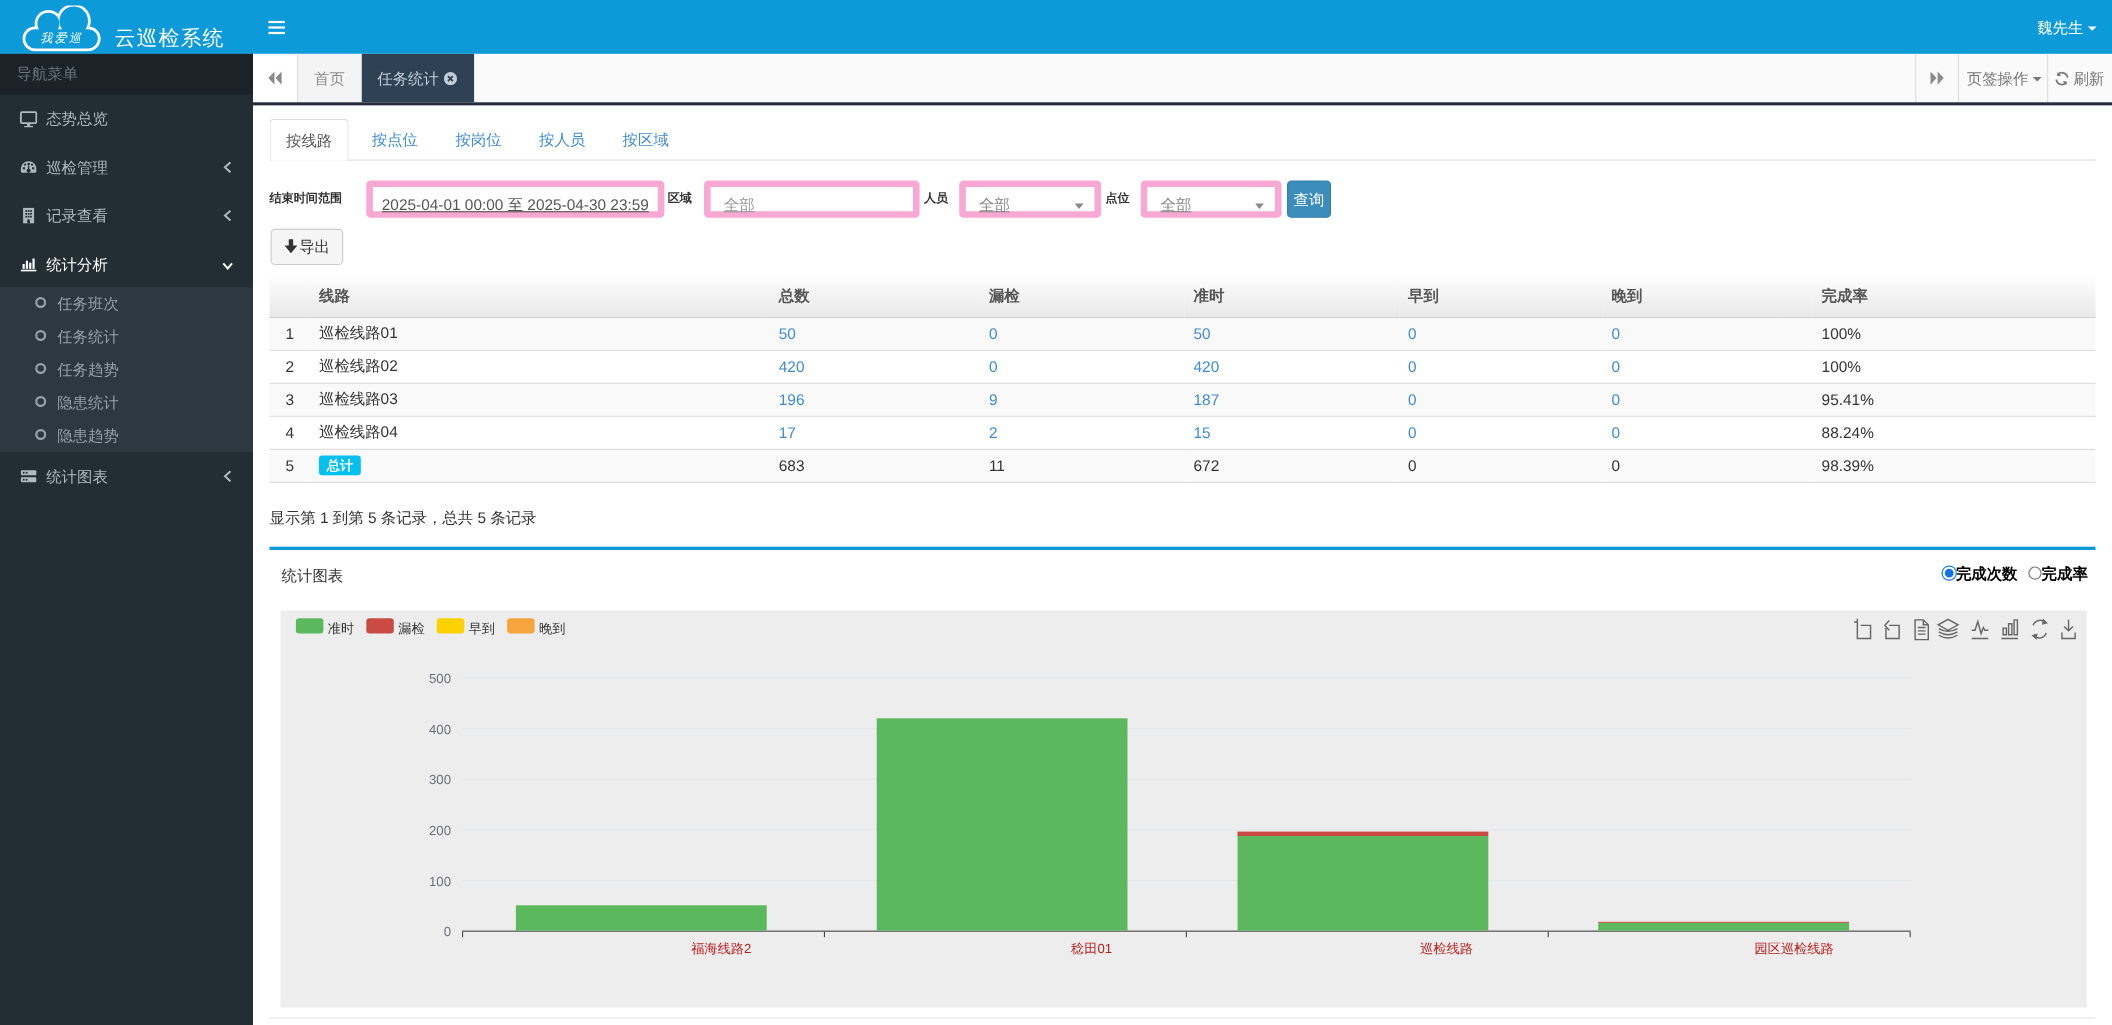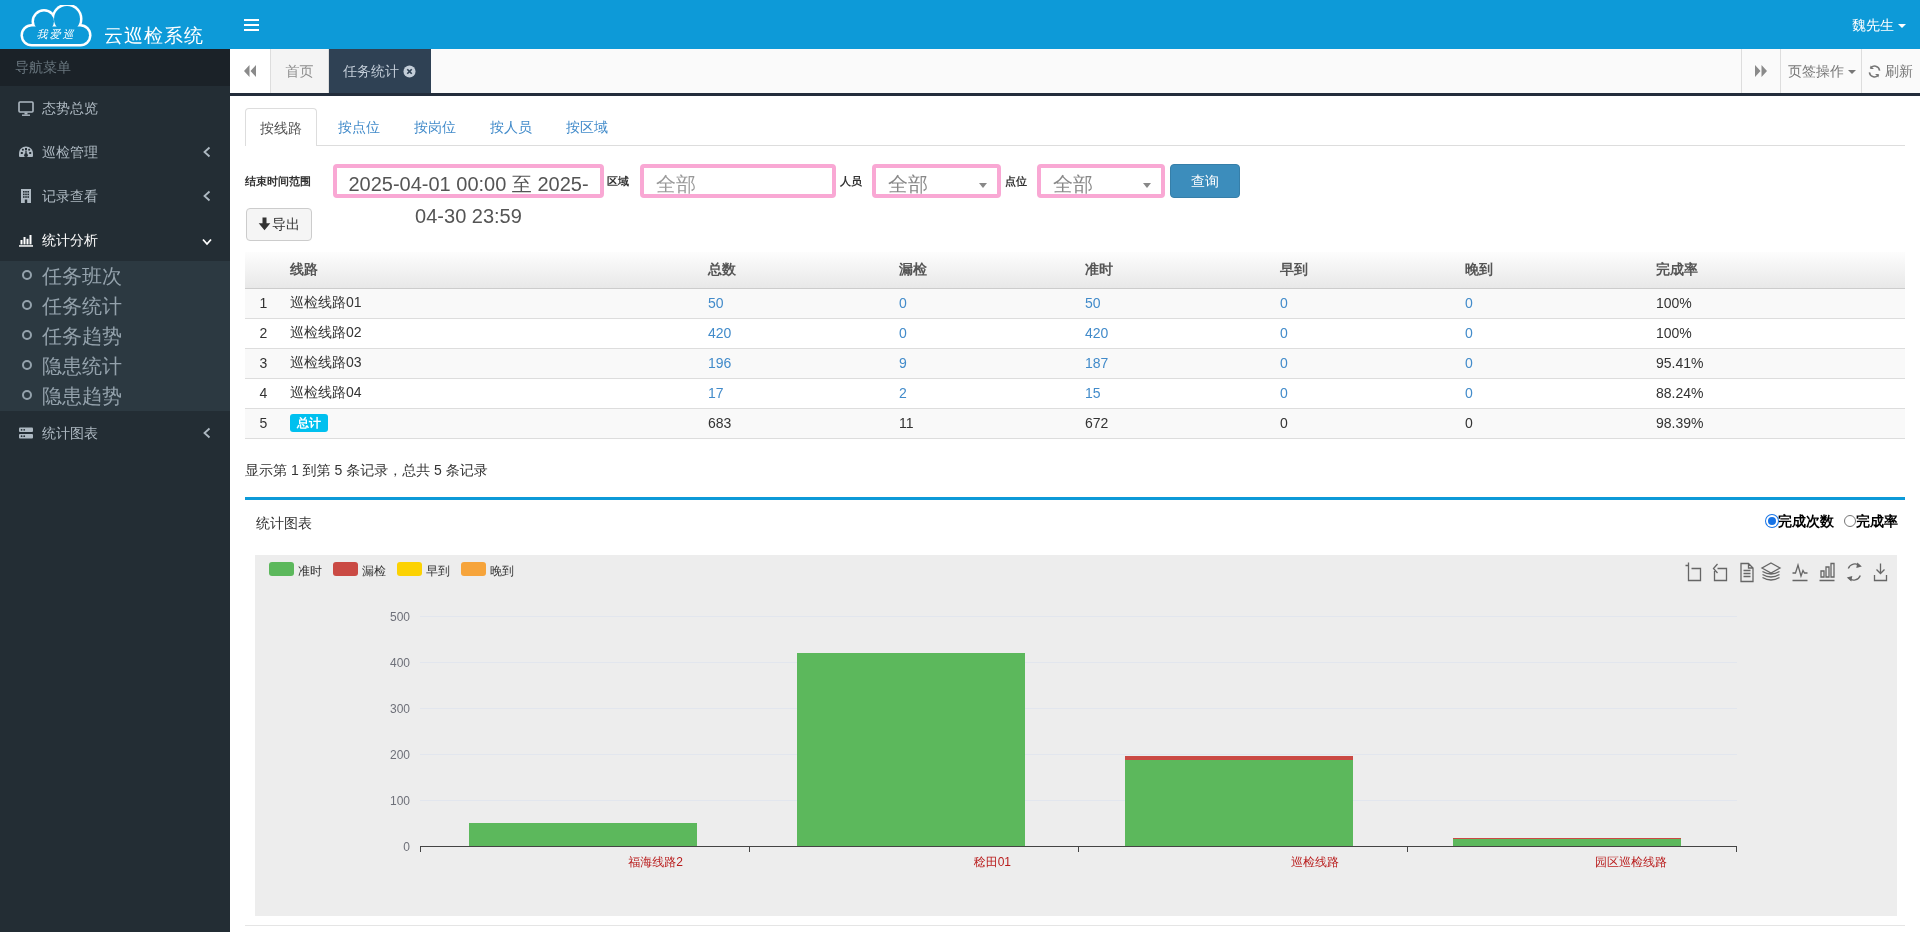--- a/index.html
+++ b/index.html
@@ -17,44 +17,44 @@
 #user .car { display:inline-block; width:0; height:0; border-left:4px solid transparent; border-right:4px solid transparent; border-top:4px solid #fff; vertical-align:middle; margin-left:4px; }
 
 
 #side { position:absolute; left:0; top:49px; width:230px; height:883px; background:#232d34; }
 #side-hd { position:absolute; left:0; top:0; width:230px; height:37px; background:#1b2228; color:#69767e; font-size:14px; line-height:37px; padding-left:15px; }
 .mitem { position:absolute; left:0; width:230px; height:44px; color:#aeb9c2; font-size:14px; }
 .mitem .ico { position:absolute; left:18px; top:50%; margin-top:-8px; width:16px; height:16px; }
 .mitem .txt { position:absolute; left:42px; top:50%; margin-top:-8px; line-height:16px; }
 .mitem .chev { position:absolute; right:18px; top:50%; margin-top:-6px; width:10px; height:12px; }
 #subm { position:absolute; left:0; top:212px; width:230px; height:150px; background:#2c3941; }
-.sitem { position:absolute; left:0; width:230px; height:30px; color:#94a2ac; font-size:20px; }
+.sitem { position:absolute; left:10px; width:230px; height:30px; color:#94a2ac; font-size:14px; }
 .sitem .ring { position:absolute; left:22px; top:9px; width:10px; height:10px; border:2px solid #94a2ac; border-radius:50%; }
 .sitem .txt { position:absolute; left:42px; top:7px; line-height:16px; }
 
 
 #tabbar { position:absolute; left:230px; top:49px; width:1690px; height:44px; background:#fafafa; }
 #tabbar-border { position:absolute; left:230px; top:93px; width:1690px; height:3px; background:#232d3b; }
 .vsep { position:absolute; top:0; width:1px; height:44px; background:#ddd; }
 #tab-home { position:absolute; left:40px; top:0; width:59px; height:44px; background:#f4f4f4; border-left:1px solid #ddd; border-right:1px solid #ddd; color:#8e8e8e; font-size:14px; text-align:center; line-height:44px; }
 #tab-act { position:absolute; left:99px; top:0; width:102px; height:44px; background:#2f4154; color:#c3cdd8; font-size:14px; line-height:44px; text-align:left; padding-left:14px; }
 
 
 #content { position:absolute; left:230px; top:96px; width:1690px; height:836px; background:#fff; }
 
 #ntabs { position:absolute; left:15px; top:12px; width:1660px; height:38px; }
 #ntabs .bline { position:absolute; left:0; top:37px; width:1660px; height:1px; background:#ddd; }
 #ntab-act { position:absolute; left:0; top:0; width:72px; height:38px; background:#fff; border:1px solid #ddd; border-bottom:none; border-radius:4px 4px 0 0; color:#555; font-size:14px; text-align:center; line-height:38px; z-index:2; }
 .ntab { position:absolute; top:0; width:76px; height:38px; color:#428bca; font-size:14px; text-align:center; line-height:38px; }
 
 
 .flabel { position:absolute; top:68px; height:34px; line-height:34px; font-size:11px; font-weight:bold; color:#333; }
-.finput { position:absolute; top:68px; height:34px; border:4px solid #f9a8d4; border-radius:4px; background:#fff; font-size:20px; line-height:32px; color:#555; }
+.finput { position:absolute; top:68px; height:34px; border:6px solid #f9a8d4; border-radius:4px; background:#fff; font-size:14px; line-height:32px; color:#555;text-decoration:underline; }
 .caret { position:absolute; top:15px; width:0; height:0; border-left:4px solid transparent; border-right:4px solid transparent; border-top:5px solid #888; }
-#btn-q { position:absolute; left:940px; top:68px; width:70px; height:34px; background:#3c8dbc; border:1px solid #367fa9; border-radius:4px; color:#fff; font-size:14px; text-align:center; line-height:32px; }
+#btn-q { position:absolute; left:940px; top:68px; width:40px; height:34px; background:#3c8dbc; border:1px solid #367fa9; border-radius:4px; color:#fff; font-size:14px; text-align:center; line-height:32px; }
 #btn-exp { position:absolute; left:16px; top:112px; width:66px; height:33px; background:#f5f5f5; border:1px solid #ccc; border-radius:4px; color:#333; font-size:14px; text-align:center; line-height:31px; }
 
 
 #tbl { position:absolute; left:15px; top:156px; width:1660px; }
 table { border-collapse:collapse; width:1660px; table-layout:fixed; font-size:14px; color:#333; }
 thead th { height:36px; text-align:left; font-weight:bold; color:#555;
   background:linear-gradient(to bottom,#fdfdfd,#e8e8e8); border-bottom:1px solid #ccc; padding:0 0 0 8px; }
 tbody td { height:30px; border-bottom:1px solid #ddd; padding:0 0 0 8px; }
 tbody tr.odd { background:#f9f9f9; }
 td.num, th.num { text-align:center; padding:0; }

